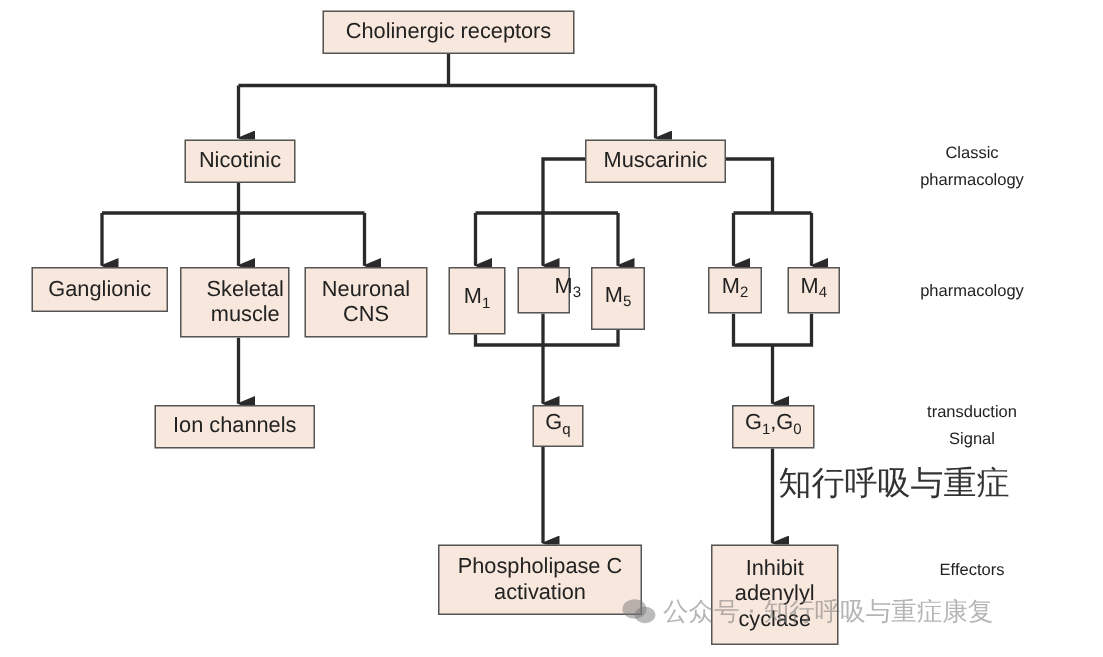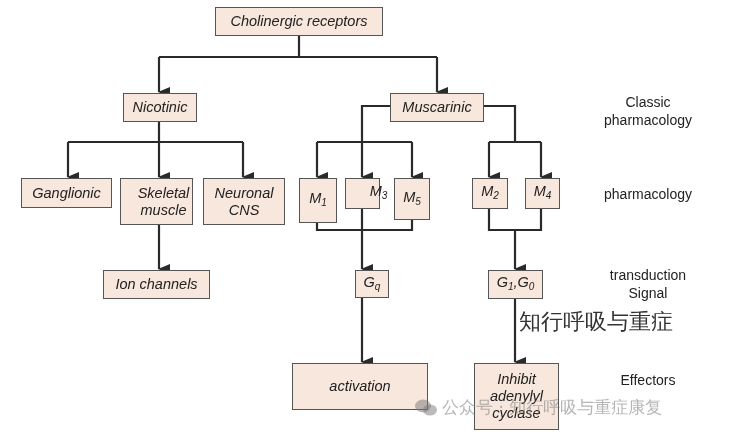--- a/index.html
+++ b/index.html
@@ -1,23 +1,23 @@
 <!DOCTYPE html>
 <html><head>
   <meta charset="utf-8">
   <style>
     html, body { margin: 0; padding: 0; background: #ffffff; }
     body { width: 735px; height: 438px; position: relative; overflow: hidden;
            font-family: "Liberation Sans", sans-serif; color: #222; }
     #canvas { position: absolute; left: 0; top: 0; }
     .node { position: absolute; box-sizing: border-box; background: #f8e7dc;
             border: 1.5px solid #555; display: flex; align-items: center; justify-content: center;
-            text-align: center; font-size: 14.5px; line-height: 17px; color: #222; font-style: italic; }
+            text-align: center; font-size: 14.5px; line-height: 17px; color: #222; }
     .node sub { font-size: 10px; vertical-align: -3px; }
-    .label { position: absolute; text-align: center; font-size: 14px; line-height: 18px; color: #222; width: 140px; }
+    .label { position: absolute; text-align: center; font-size: 11px; line-height: 18px; color: #222; width: 140px; }
     .wm-big { position: absolute; left: 519px; top: 307px; font-family: "DejaVu Sans", sans-serif;
               font-size: 22px; color: #333; letter-spacing: 0px; white-space: nowrap; }
     .wm-small { position: absolute; left: 442px; top: 396px; font-family: "DejaVu Sans", sans-serif;
                 font-size: 17px; color: rgba(120,120,120,0.55); white-space: nowrap; }
     .wm-icon { position: absolute; left: 414px; top: 398px; width: 24px; height: 20px; }
   </style>
 </head>
 <body>
 
 <svg id="canvas" width="735" height="438" viewBox="0 0 735 438">
@@ -100,20 +100,21 @@
 </div>
 
 <div class="node" style="left:345px;top:270px;width:34px;height:28px;margin-left:10px;">
   <span><span>G</span><sub>q</sub></span>
 </div>
 <div class="node" style="left:488px;top:270px;width:55px;height:29px;">
   <span><span>G</span><sub>1</sub><span>,</span><span>G</span><sub>0</sub></span>
 </div>
 
 <div class="node" style="left:292px;top:363px;width:136px;height:47px;flex-direction:column;">
+  <span>Phospholipase C</span>
   <span>activation</span>
 </div>
 <div class="node" style="left:474px;top:363px;width:85px;height:67px;flex-direction:column;">
   <span>Inhibit</span>
   <span>adenylyl</span>
   <span>cyclase</span>
 </div>
 
 <div class="label" style="left:578px;top:93px;">
   <div>Classic</div>

